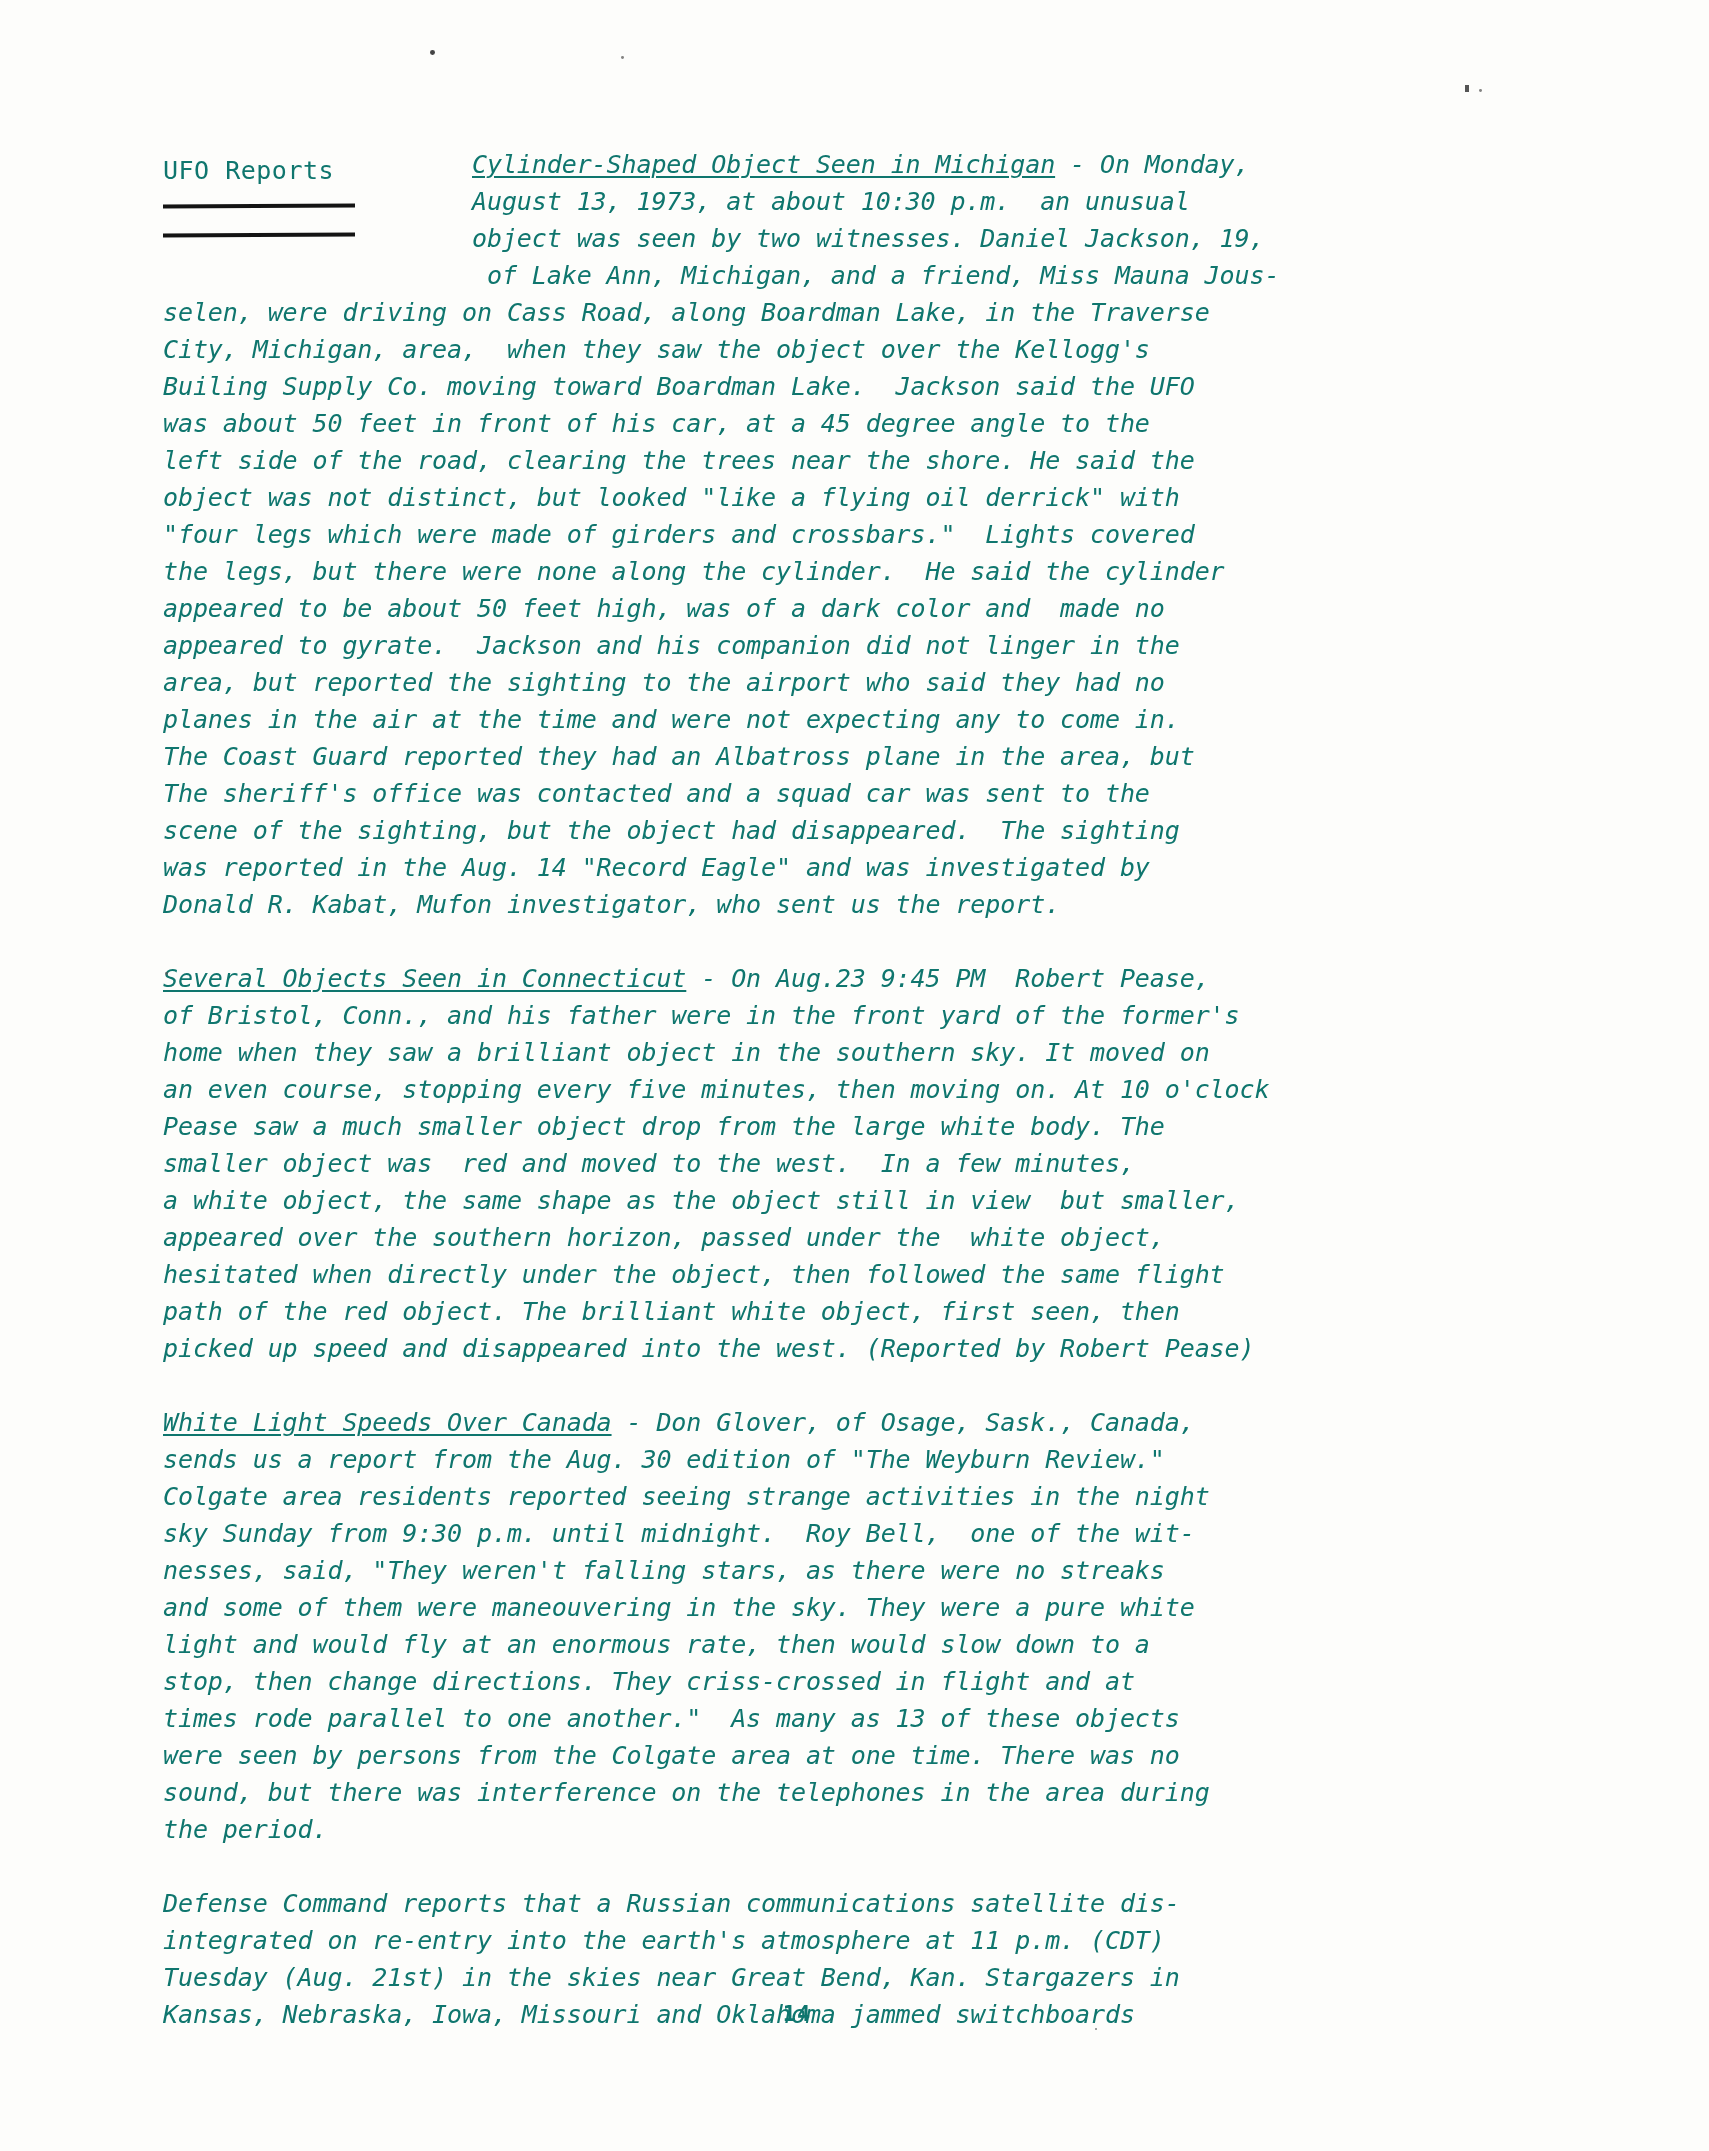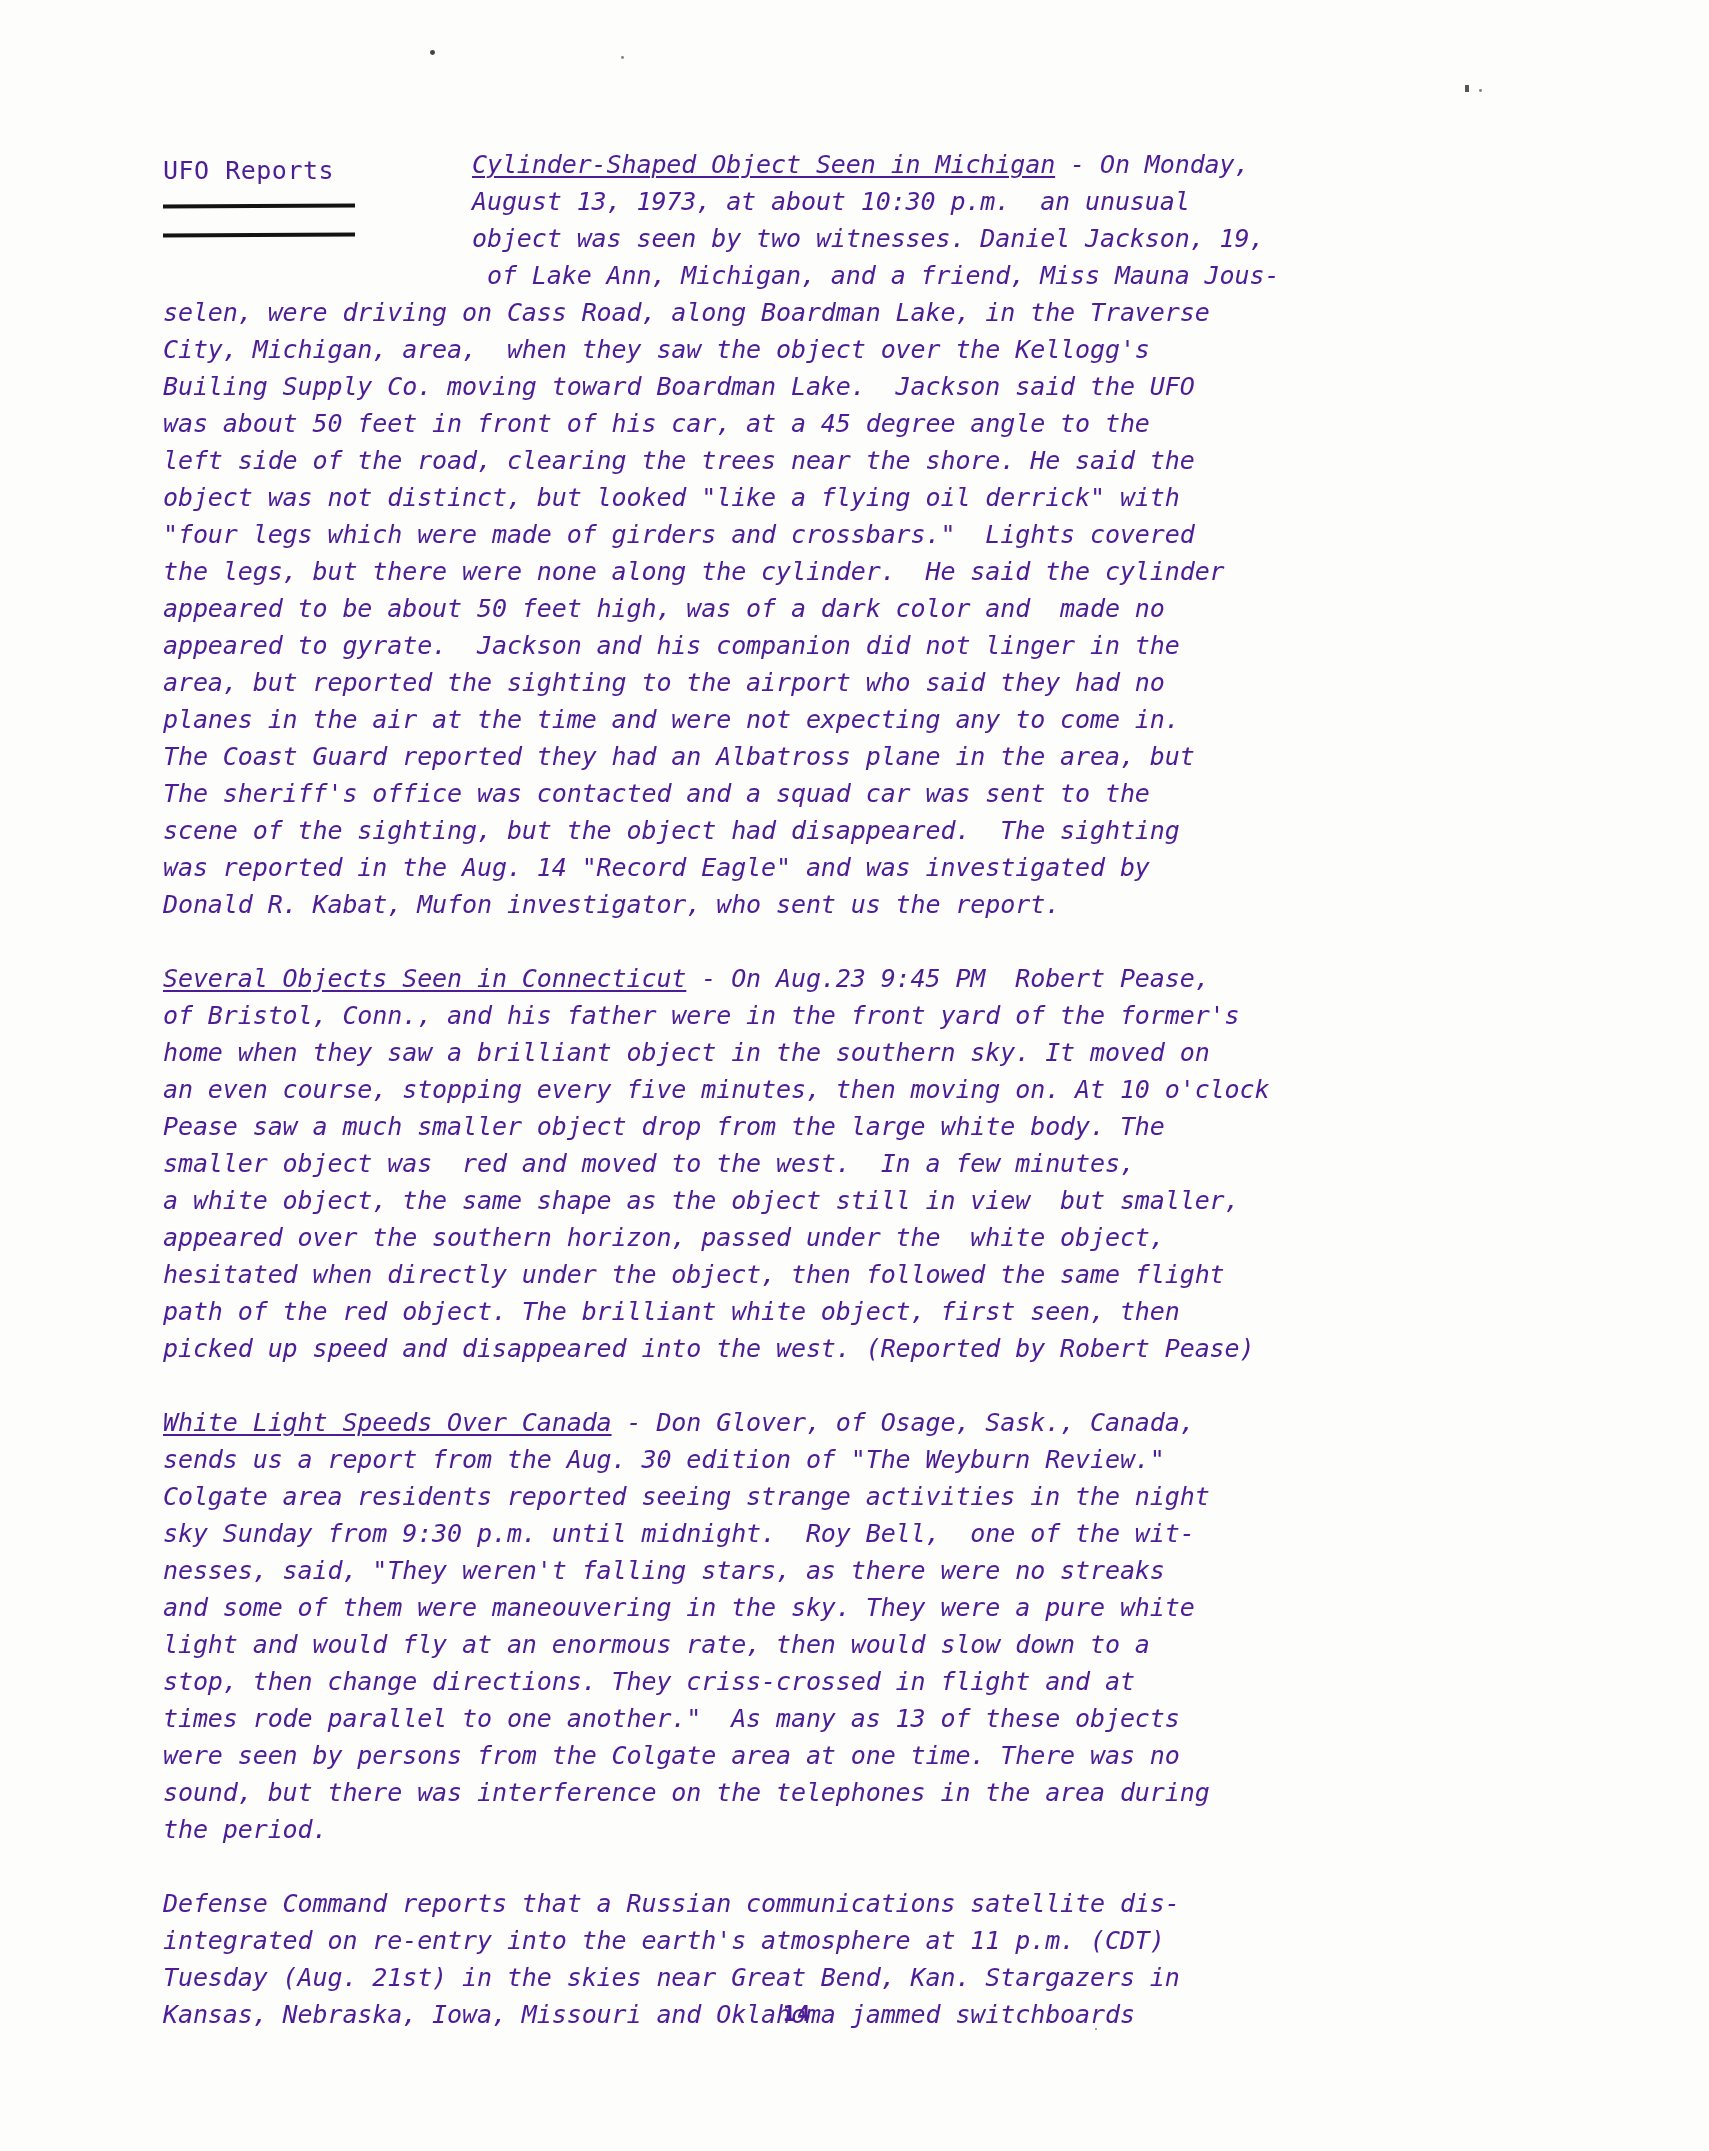--- a/index.html
+++ b/index.html
@@ -7,21 +7,21 @@
     margin: 0;
     padding: 0;
     background: #ffffff;
   }
   .page {
     position: relative;
     width: 1710px;
     height: 2151px;
     background: #fdfdfb;
     font-family: "DejaVu Sans Mono", "Liberation Mono", monospace;
-    color: #4c1d95;
+    color: #0f766e;
     overflow: hidden;
   }
 
   
   .speck {
     position: absolute;
     background: #5a5a5a;
     border-radius: 50%;
     opacity: .75;
   }

